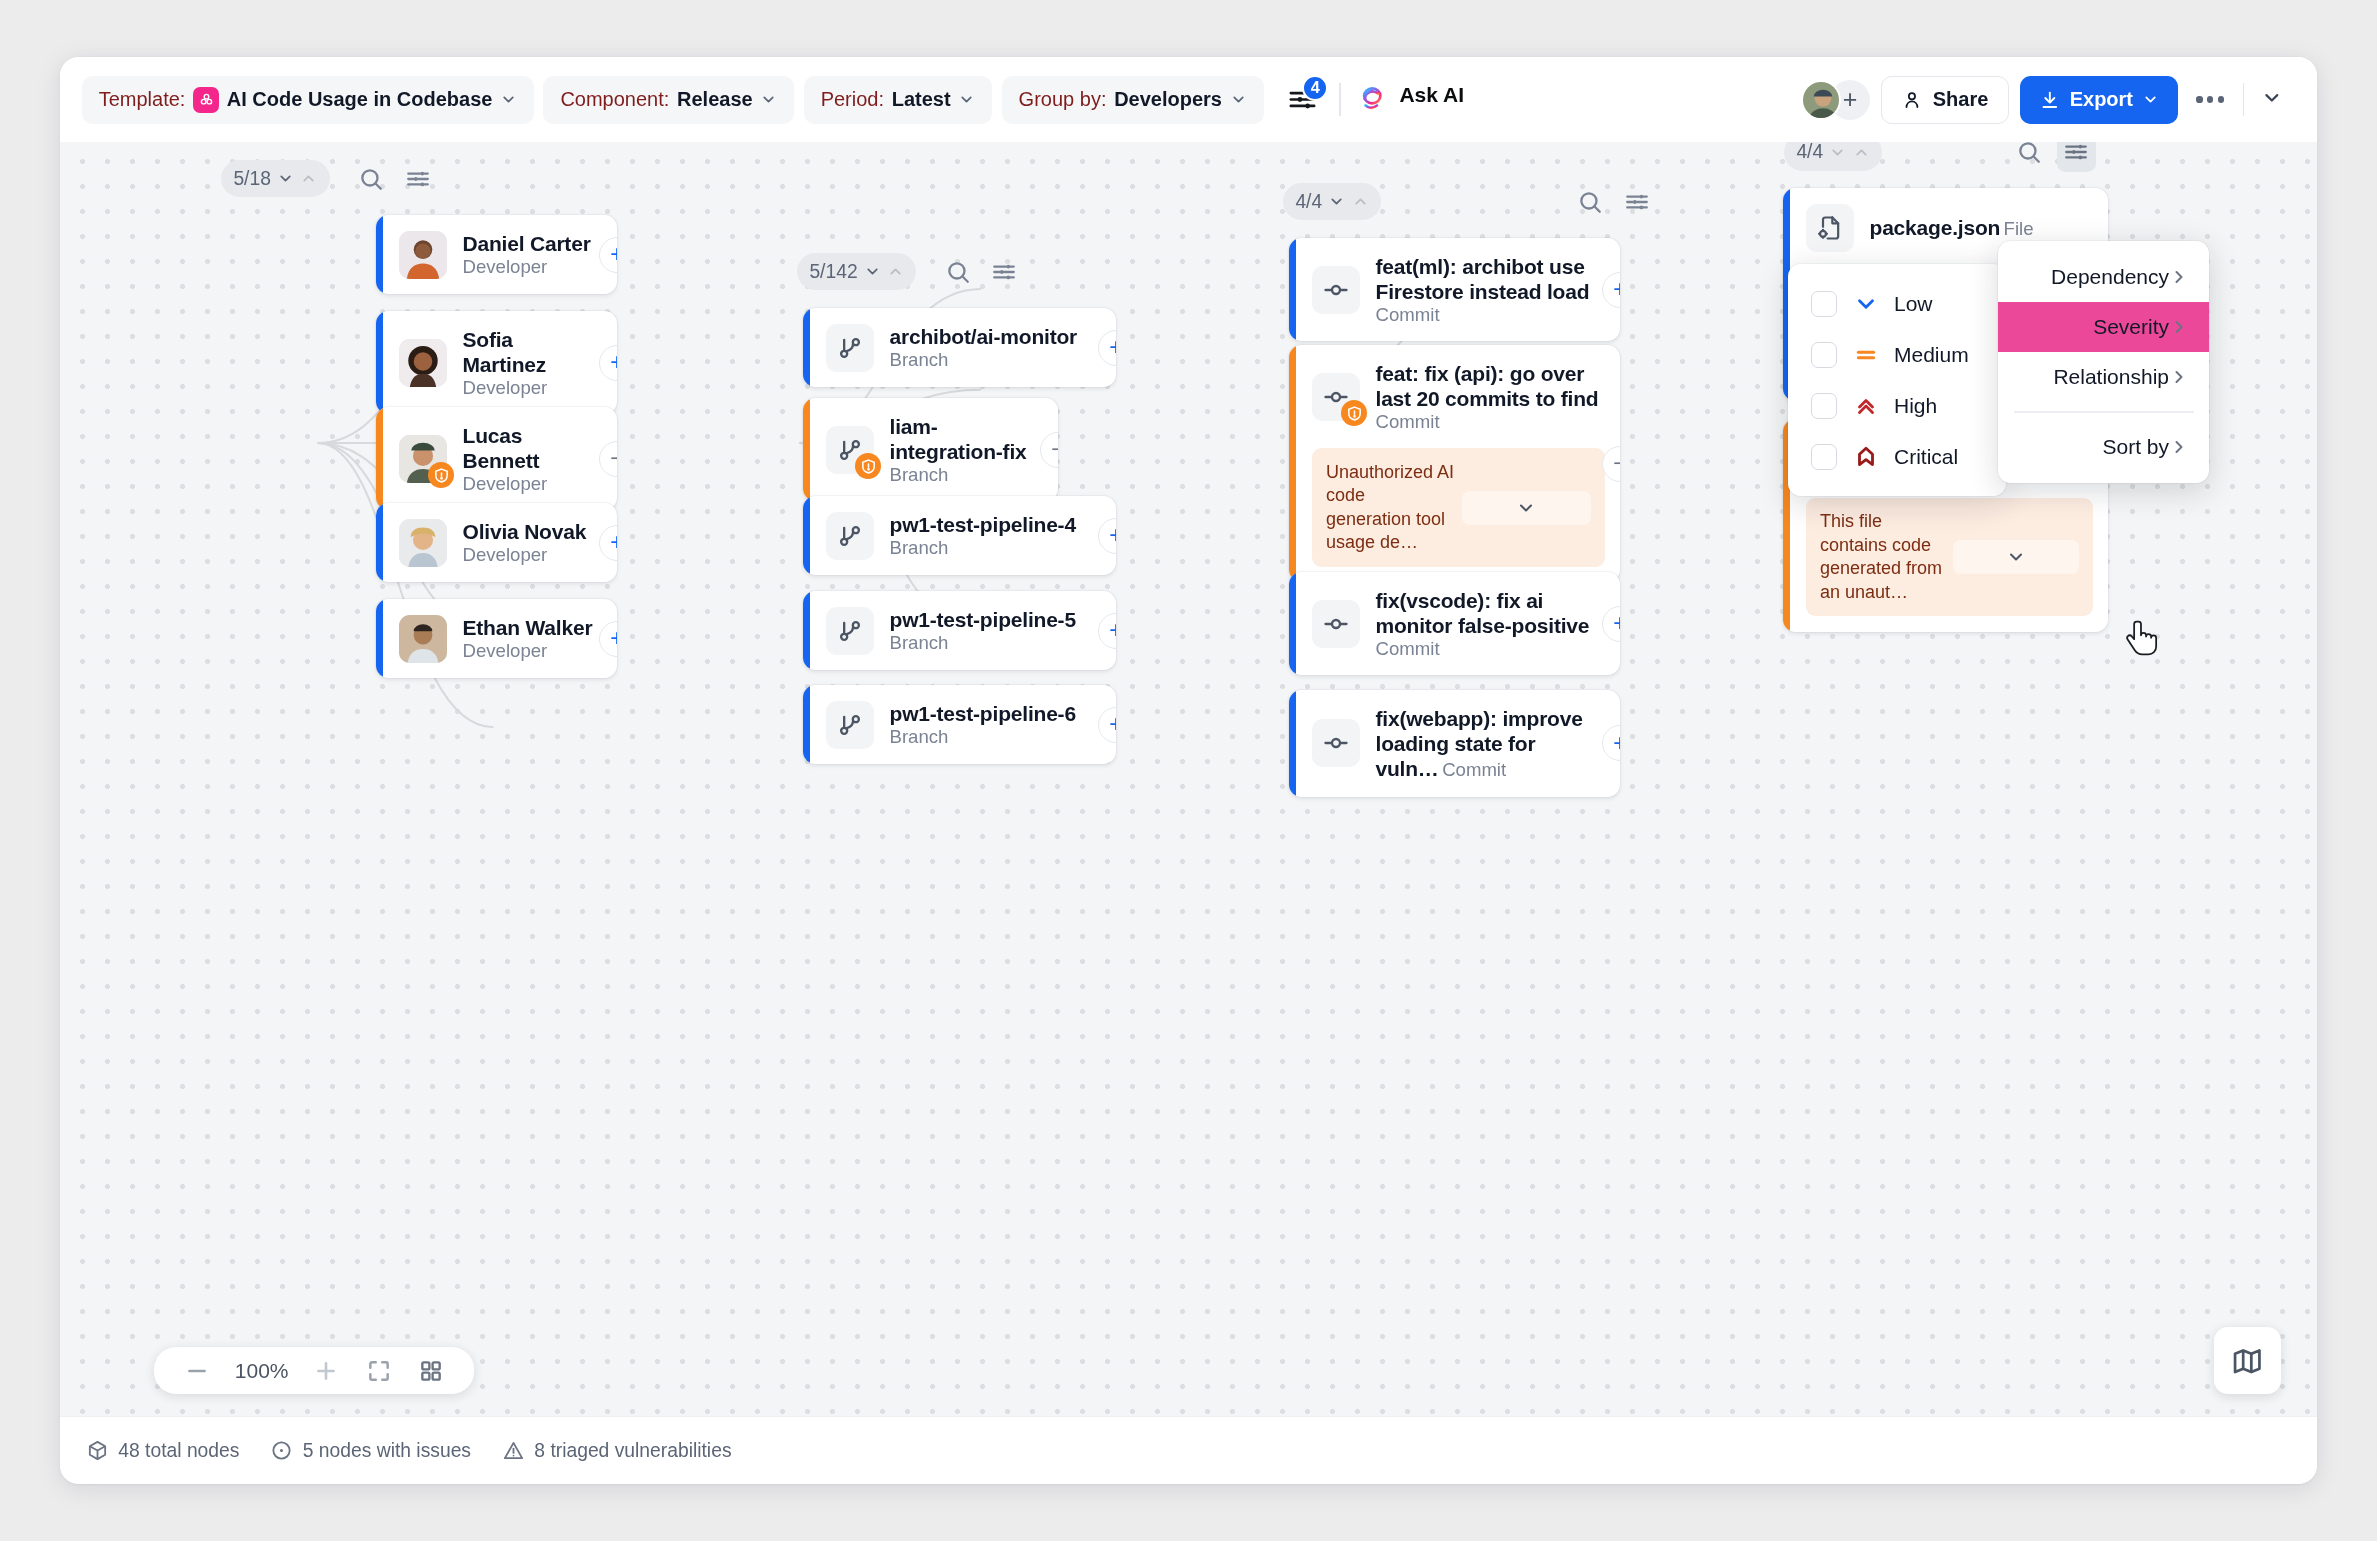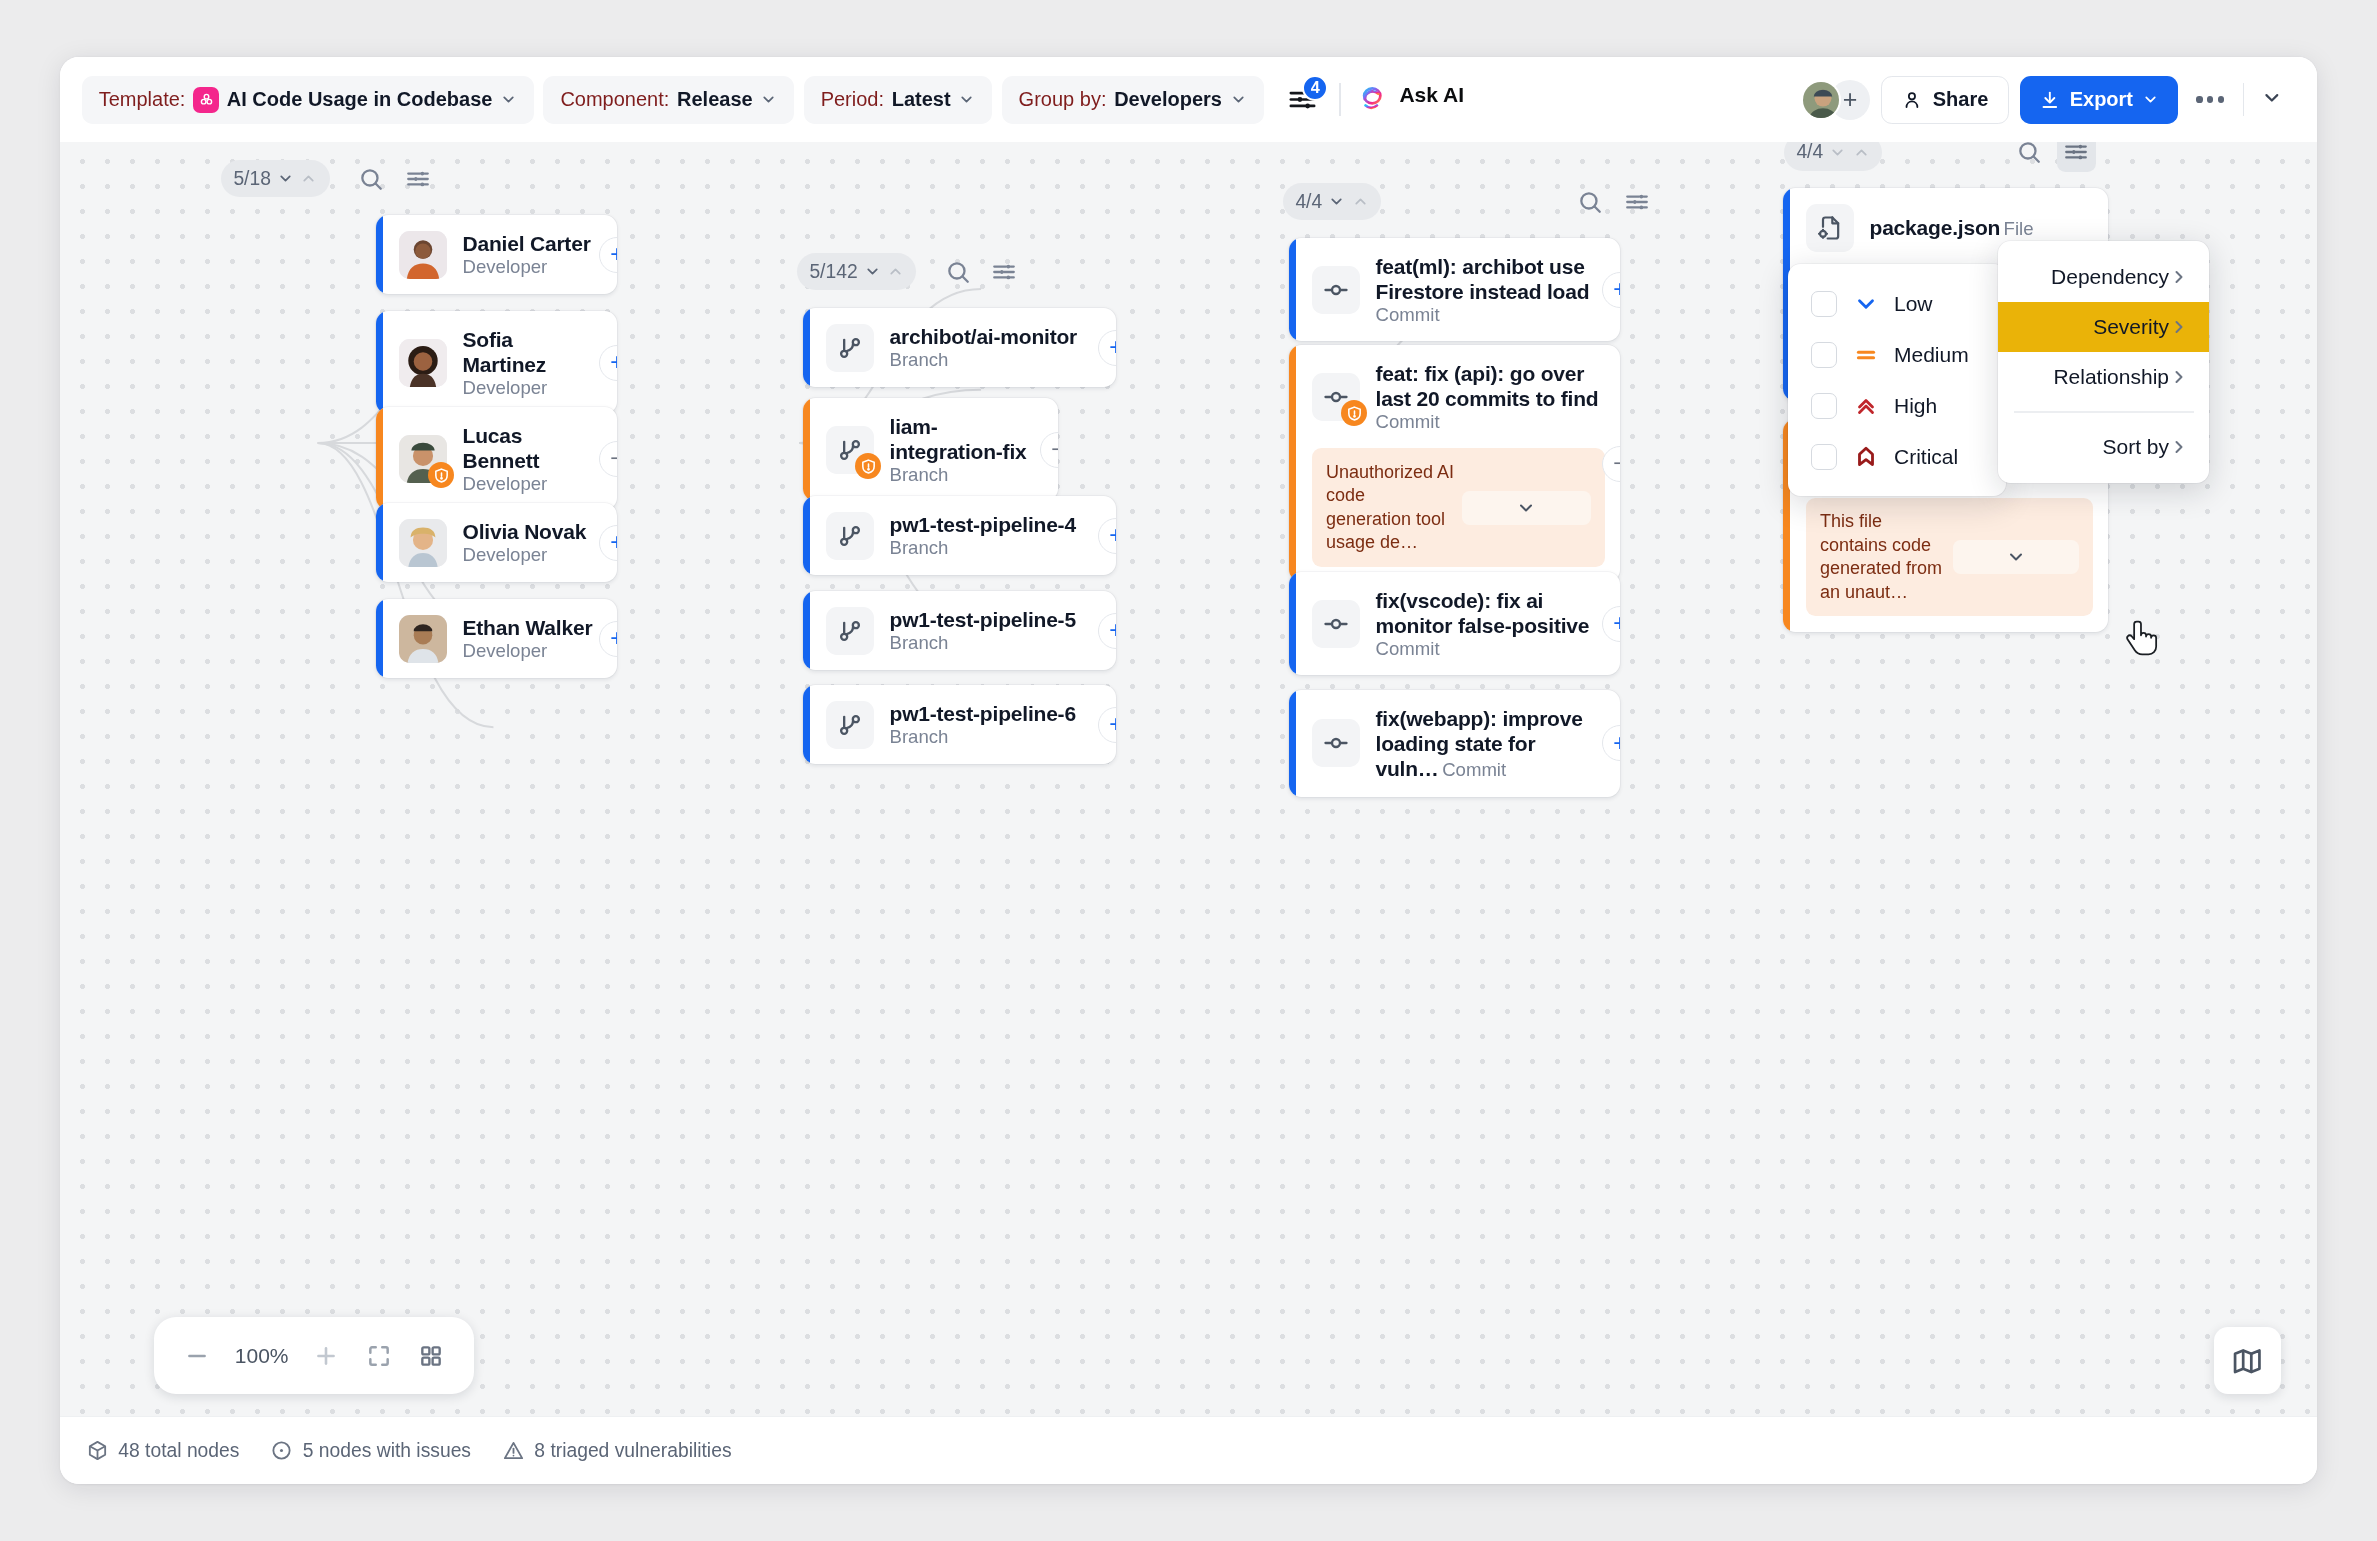--- a/index.html
+++ b/index.html
@@ -183,39 +183,39 @@
   .menu {
     position: absolute; background: #fff; border-radius: 12.4px;
     box-shadow: 0 7.7px 31px rgba(16,24,40,.16), 0 0 0 0.8px rgba(16,24,40,.05);
     padding: 10.8px 0; z-index: 60;
   }
   .mi {
     display: flex; align-items: center; height: 50px;
     padding: 0 20px; font-size: 21px; color: #111827;
   }
   .mi .mi-lbl { flex: 1; text-align: right; }
-  .mi.hl { background: #eab308; }
+  .mi.hl { background: #ec4899; }
   .mdiv { height: 1.5px; background: #eceef1; margin: 9.3px 15.5px; }
 
   .sev-menu { padding: 14px 0; }
   .sev-row {
     display: flex; align-items: center; gap: 15.5px;
     height: 51px; padding: 0 23px; font-size: 21px; color: #111827;
   }
   .cb {
     width: 26px; height: 26px; border-radius: 7px;
     border: 1.5px solid #d6dae0; background: #fff; flex: none;
   }
 
   .cursor { position: absolute; z-index: 70; pointer-events: none; }
 
   
   .zoomctl {
     position: absolute; left: 94px; bottom: 21.7px;
-    height: 77px; background: #fff; border-radius: 22px;
+    height: 47px; background: #fff; border-radius: 22px;
     box-shadow: 0 2.3px 10.8px rgba(16,24,40,.12);
     display: flex; align-items: center; gap: 6.2px; padding: 0 20px;
     z-index: 30;
   }
   .zbtn { width: 46px; height: 46px; display: flex; align-items: center; justify-content: center; }
   .zval { font-size: 21px; color: #4b5563; min-width: 71px; text-align: center; }
   .mapbtn {
     position: absolute; right: 36px; bottom: 21.7px;
     width: 67px; height: 67px; background: #fff; border-radius: 14px;
     box-shadow: 0 2.3px 10.8px rgba(16,24,40,.12);

